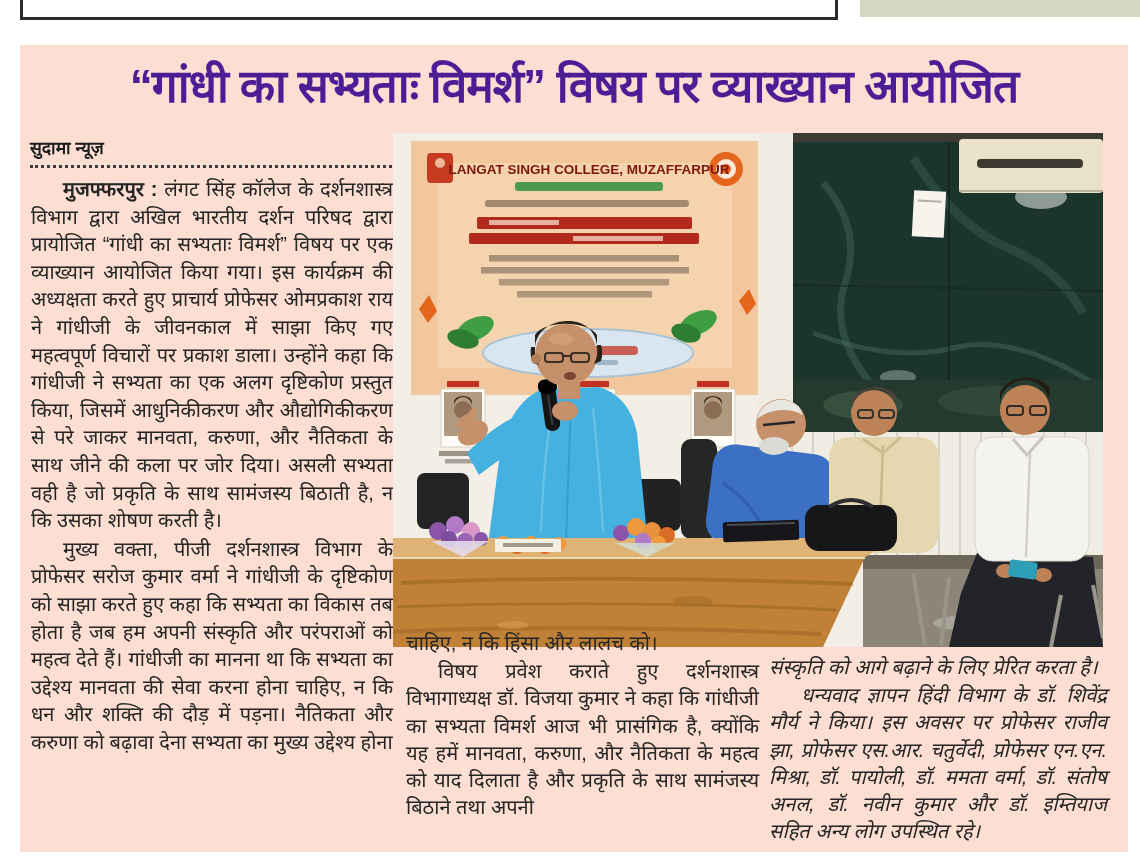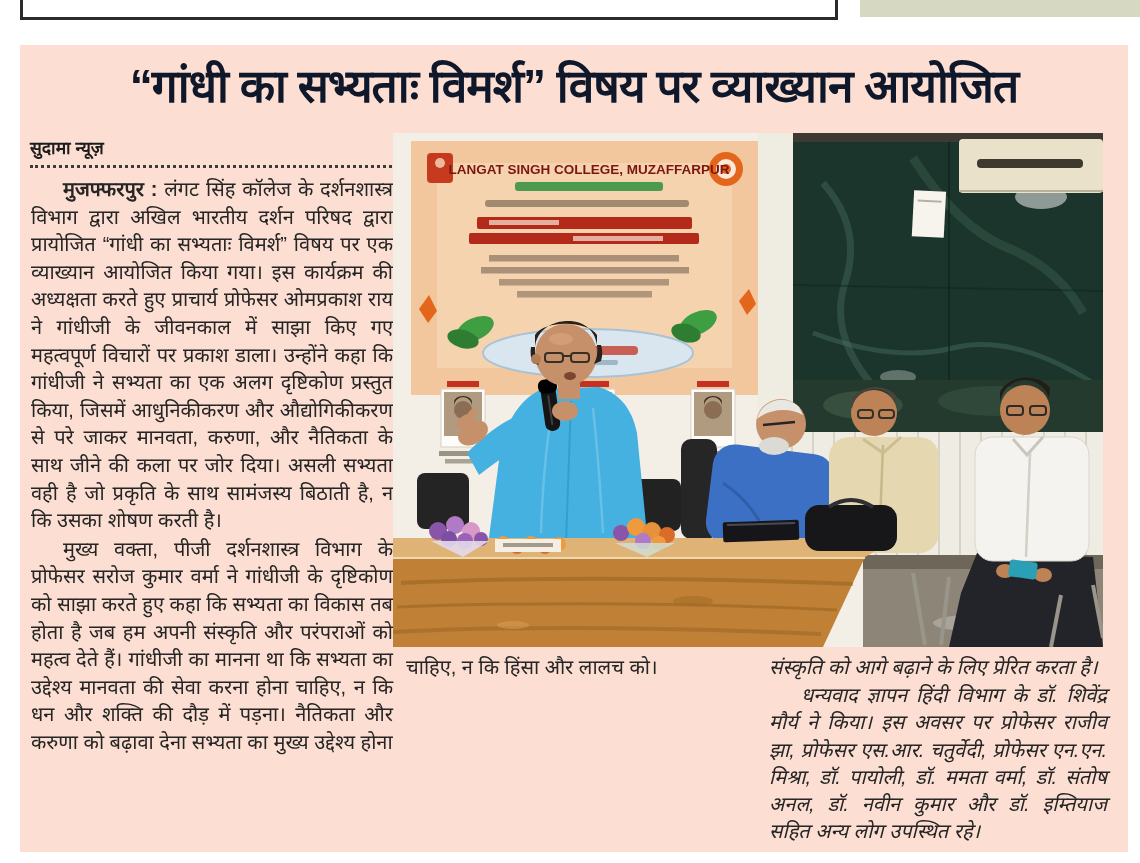--- a/index.html
+++ b/index.html
@@ -15,39 +15,39 @@
   .scan-chip{
     position:absolute;left:860px;top:-6px;width:280px;height:23px;
     background:#d6d8c2;
   }
   .panel{
     position:absolute;left:20px;top:45px;width:1108px;height:807px;
     background:#fcdfd2;
   }
   .headline{
     position:absolute;left:12px;top:8px;width:1084px;height:74px;
-    font-size:46px;font-weight:bold;color:#0f172a;text-align:center;
+    font-size:46px;font-weight:bold;color:#4c1d95;text-align:center;
     letter-spacing:-1px;white-space:nowrap;
   }
   .byline{
     position:absolute;left:10px;top:90px;width:362px;
     font-size:17.5px;font-weight:bold;color:#1c1c1c;text-align:left;
   }
   .dotted-rule{
     position:absolute;left:10px;top:120px;width:362px;height:0;
     border-top:3px dotted #3a3a3a;
   }
   .newscol{
     position:absolute;
     font-size:20px;line-height:27.6px;color:#252525;text-align:justify;
   }
   .newscol p{margin:1px;}
   .newscol p.indent{text-indent:32px;}
   .col-left{left:10px;top:130px;width:364px;}
-  .col-mid{left:385px;top:608px;width:355px;line-height:27.2px;}
+  .col-mid{left:385px;top:584px;width:355px;line-height:27.2px;}
   .col-right{left:748px;top:608px;width:340px;line-height:27.2px;font-style:italic;}
   .lead{font-weight:bold;}
   .photo{
     position:absolute;left:373px;top:88px;width:710px;height:514px;
     background:#ec4899;
   }
   .photo svg{display:block;}
 </style>
 </head>
 <body>
@@ -308,20 +308,21 @@
         <path d="M4,474 Q220,466 444,477" stroke="#8f5a1d" stroke-width="3" fill="none" opacity="0.45"></path>
         <path d="M0,499 Q180,490 428,501" stroke="#8f5a1d" stroke-width="4" fill="none" opacity="0.4"></path>
         <ellipse cx="300" cy="468" rx="20" ry="5" fill="#a06a24" opacity="0.5"></ellipse>
         <ellipse cx="120" cy="492" rx="16" ry="4" fill="#d99f55" opacity="0.5"></ellipse>
       </g>
     </svg>
   </div>
 
   <div class="newscol col-mid">
     <p>चाहिए, न कि हिंसा और लालच को।</p>
+    <p class="indent">विषय प्रवेश कराते हुए दर्शनशास्त्र विभागाध्यक्ष डॉ. विजया कुमार ने कहा कि गांधीजी का सभ्यता विमर्श आज भी प्रासंगिक है, क्योंकि यह हमें मानवता, करुणा, और नैतिकता के महत्व को याद दिलाता है और प्रकृति के साथ सामंजस्य बिठाने तथा अपनी</p>
   </div>
 
   <div class="newscol col-right">
     <p>संस्कृति को आगे बढ़ाने के लिए प्रेरित करता है।</p>
     <p class="indent">धन्यवाद ज्ञापन हिंदी विभाग के डॉ. शिवेंद्र मौर्य ने किया। इस अवसर पर प्रोफेसर राजीव झा, प्रोफेसर एस.आर. चतुर्वेदी, प्रोफेसर एन.एन. मिश्रा, डॉ. पायोली, डॉ. ममता वर्मा, डॉ. संतोष अनल, डॉ. नवीन कुमार और डॉ. इम्तियाज सहित अन्य लोग उपस्थित रहे।</p>
   </div>
 
 </div>
 
 </body></html>

